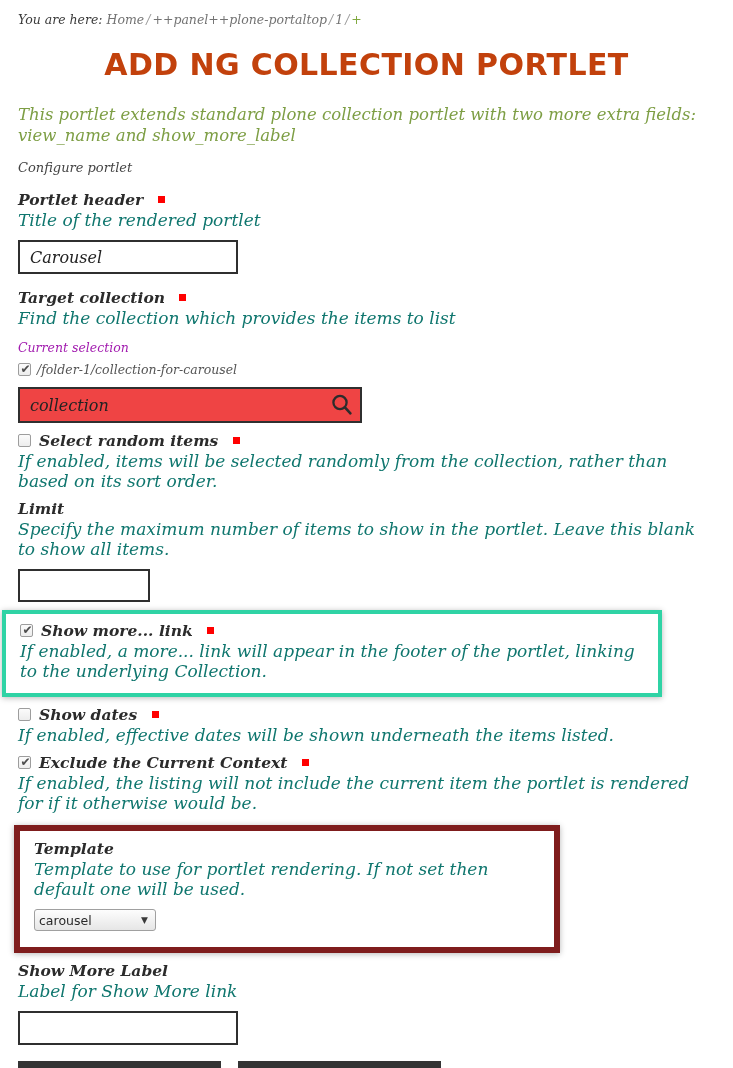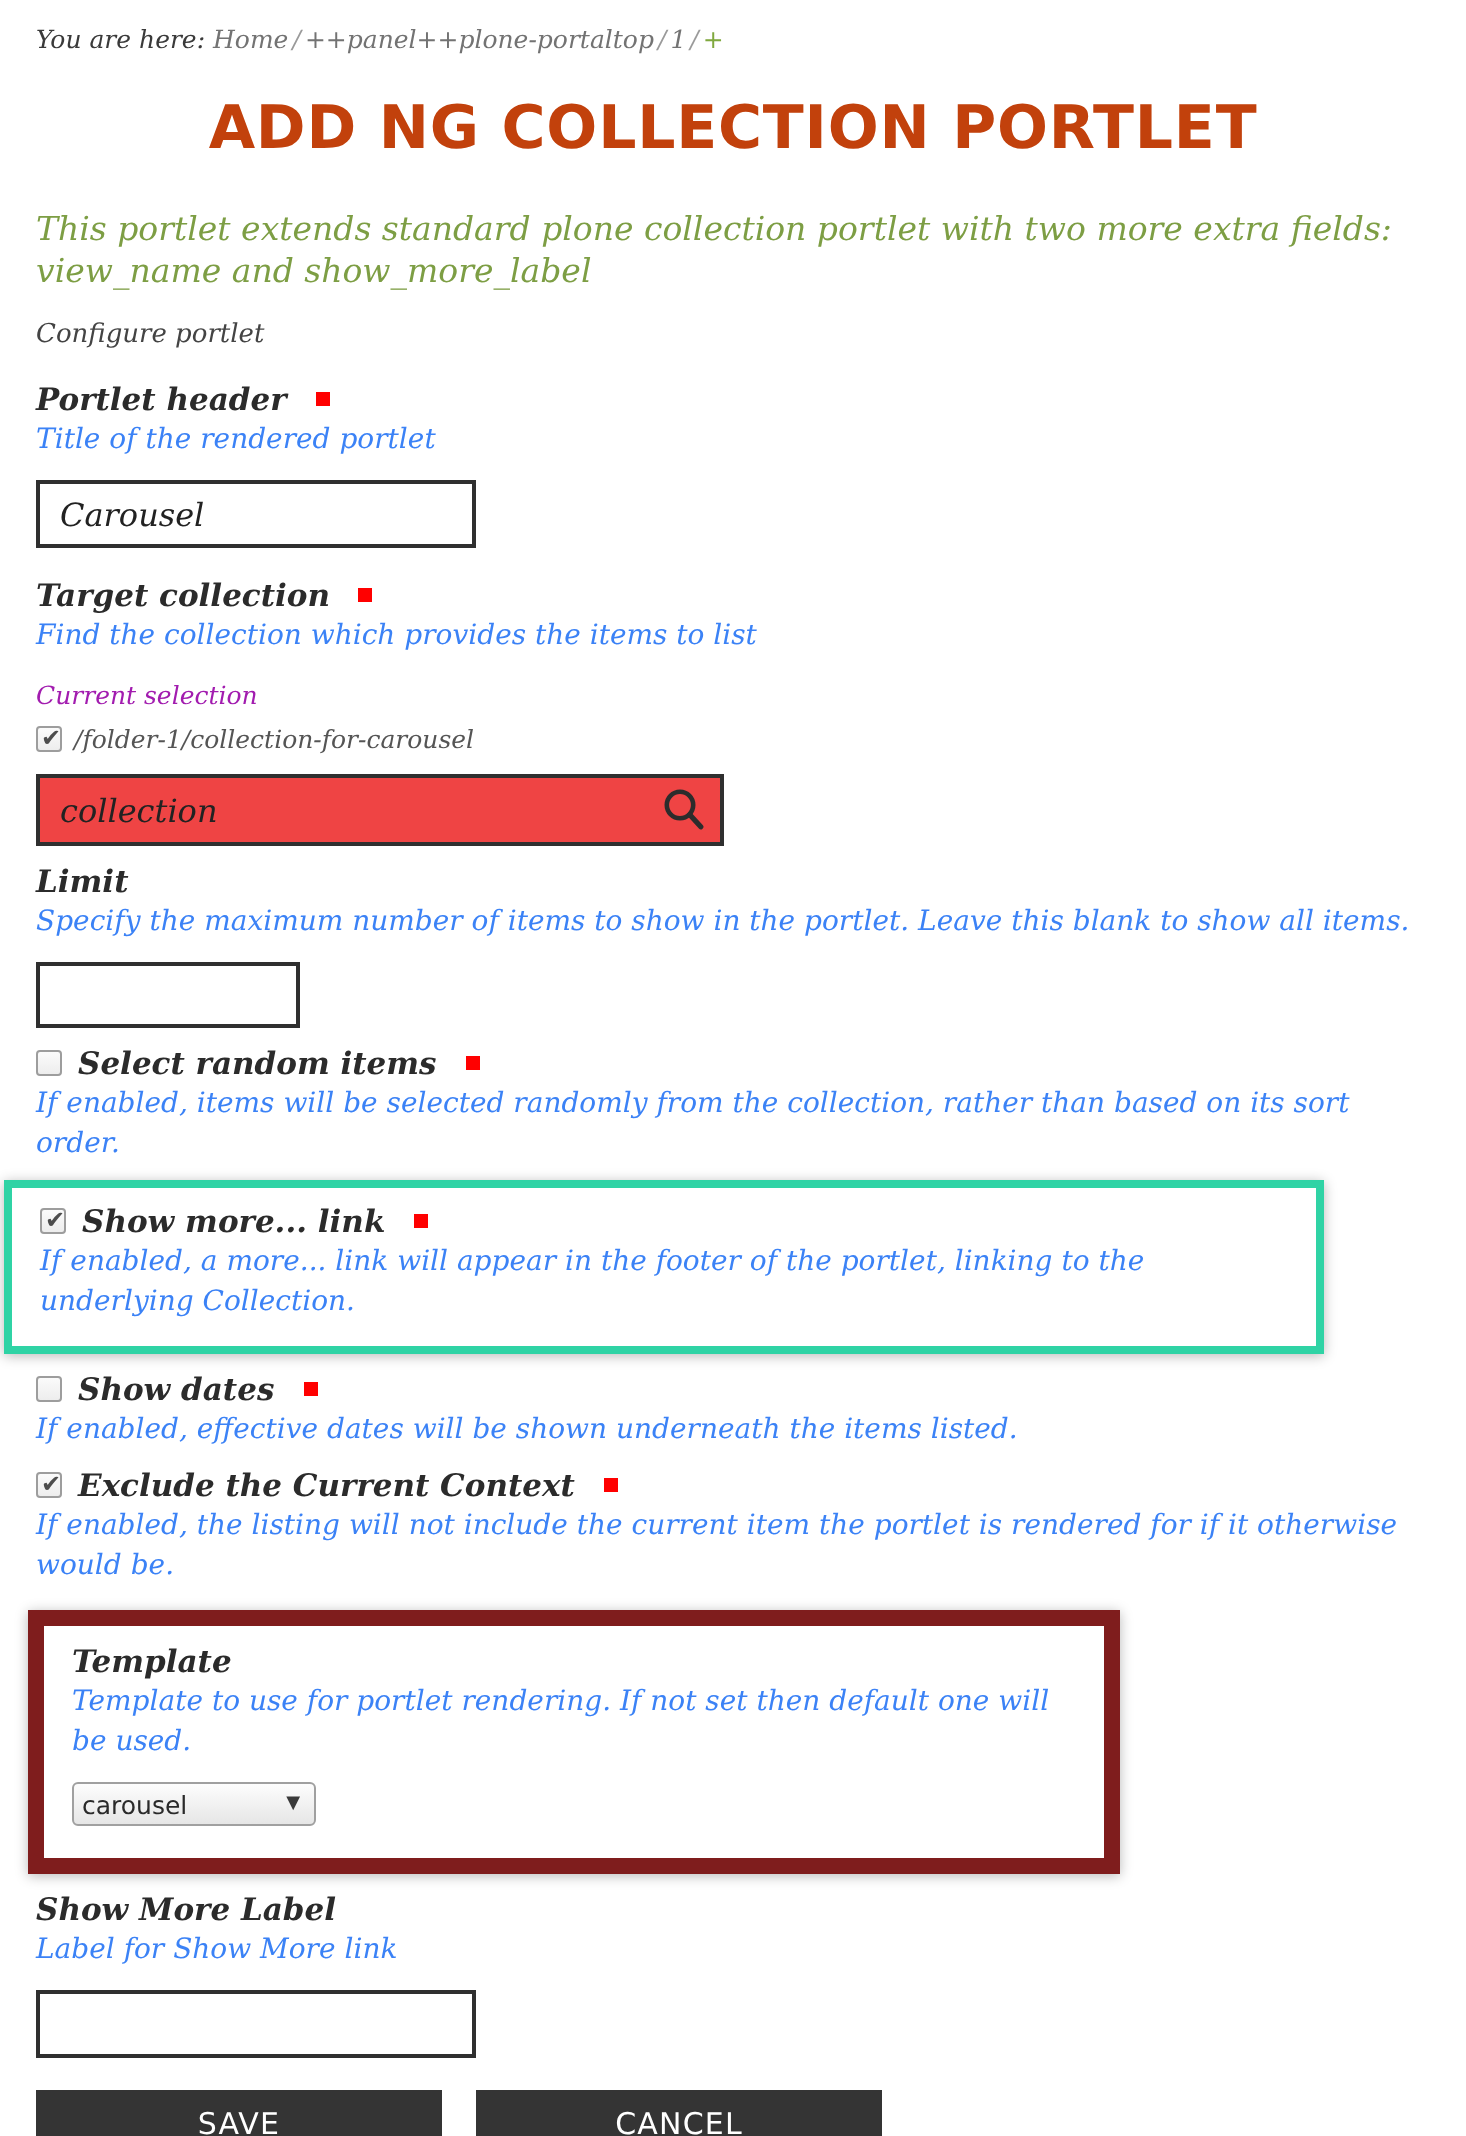--- a/index.html
+++ b/index.html
@@ -92,23 +92,23 @@
   .req {
     display: inline-block;
     width: 7px;
     height: 7px;
     background: #ff0000;
     margin-left: 9px;
     position: relative;
     top: -2px;
   }
   .field-help {
-    font-size: 14px;
-    font-style: italic;
-    color: #3b82f6;
+    font-size: 17px;
+    font-style: italic;
+    color: #0f766e;
     line-height: 20px;
     margin-top: 1px;
     max-width: 700px;
   }
   .sub-label {
     font-size: 12.5px;
     font-style: italic;
     color: #a21caf;
     margin-top: 12px;
     line-height: 16px;
@@ -216,21 +216,21 @@
 
   
   .hl {
     border: 4px solid #2fd3a5;
     padding: 7px 14px 12px 14px;
     margin: 8px 0 0 0;
     box-shadow: 0 1px 6px rgba(0,0,0,0.28);
     background: #ffffff;
   }
   .hl.green {
-    border: 8px solid #7f1d1d;
+    border: 6px solid #7f1d1d;
     margin: 12px 14px 0 14px;
     padding: 8px 14px 16px 14px;
     width: 546px;
   }
   .hl-wide {
     margin: 8px 2px 0 2px;
     width: 660px;
   }
 
   
@@ -329,36 +329,36 @@
       <button class="search-btn" type="button">
         <svg width="26" height="26" viewBox="0 0 26 26" aria-hidden="true">
           <circle cx="11" cy="10.5" r="6.6" fill="none" stroke="#2c2c2c" stroke-width="2.3"></circle>
           <line x1="15.9" y1="15.4" x2="21.4" y2="21.4" stroke="#2c2c2c" stroke-width="2.6" stroke-linecap="round"></line>
         </svg>
       </button>
     </div>
   </div>
 
   <div class="field tight">
-    <label class="field-label">
-      <span>Limit</span>
-    </label>
-    <div class="field-help">Specify the maximum number of items to show in the portlet. Leave this blank to show all items.</div>
-    <input class="text-input w-150" type="text" value="" style="">
-  </div>
-
-  <div class="field tight">
     <div class="check-row">
       <input type="checkbox" class="cb" style="">
       <label class="field-label">
         <span>Select random items</span>
         <span class="req"></span>
       </label>
     </div>
     <div class="field-help">If enabled, items will be selected randomly from the collection, rather than based on its sort order.</div>
+  </div>
+
+  <div class="field tight">
+    <label class="field-label">
+      <span>Limit</span>
+    </label>
+    <div class="field-help">Specify the maximum number of items to show in the portlet. Leave this blank to show all items.</div>
+    <input class="text-input w-150" type="text" value="" style="">
   </div>
 
   <div class="hl hl-wide">
     <div class="check-row">
       <input type="checkbox" class="cb checked" checked="" style="">
       <label class="field-label">
         <span>Show more... link</span>
         <span class="req"></span>
       </label>
     </div>

